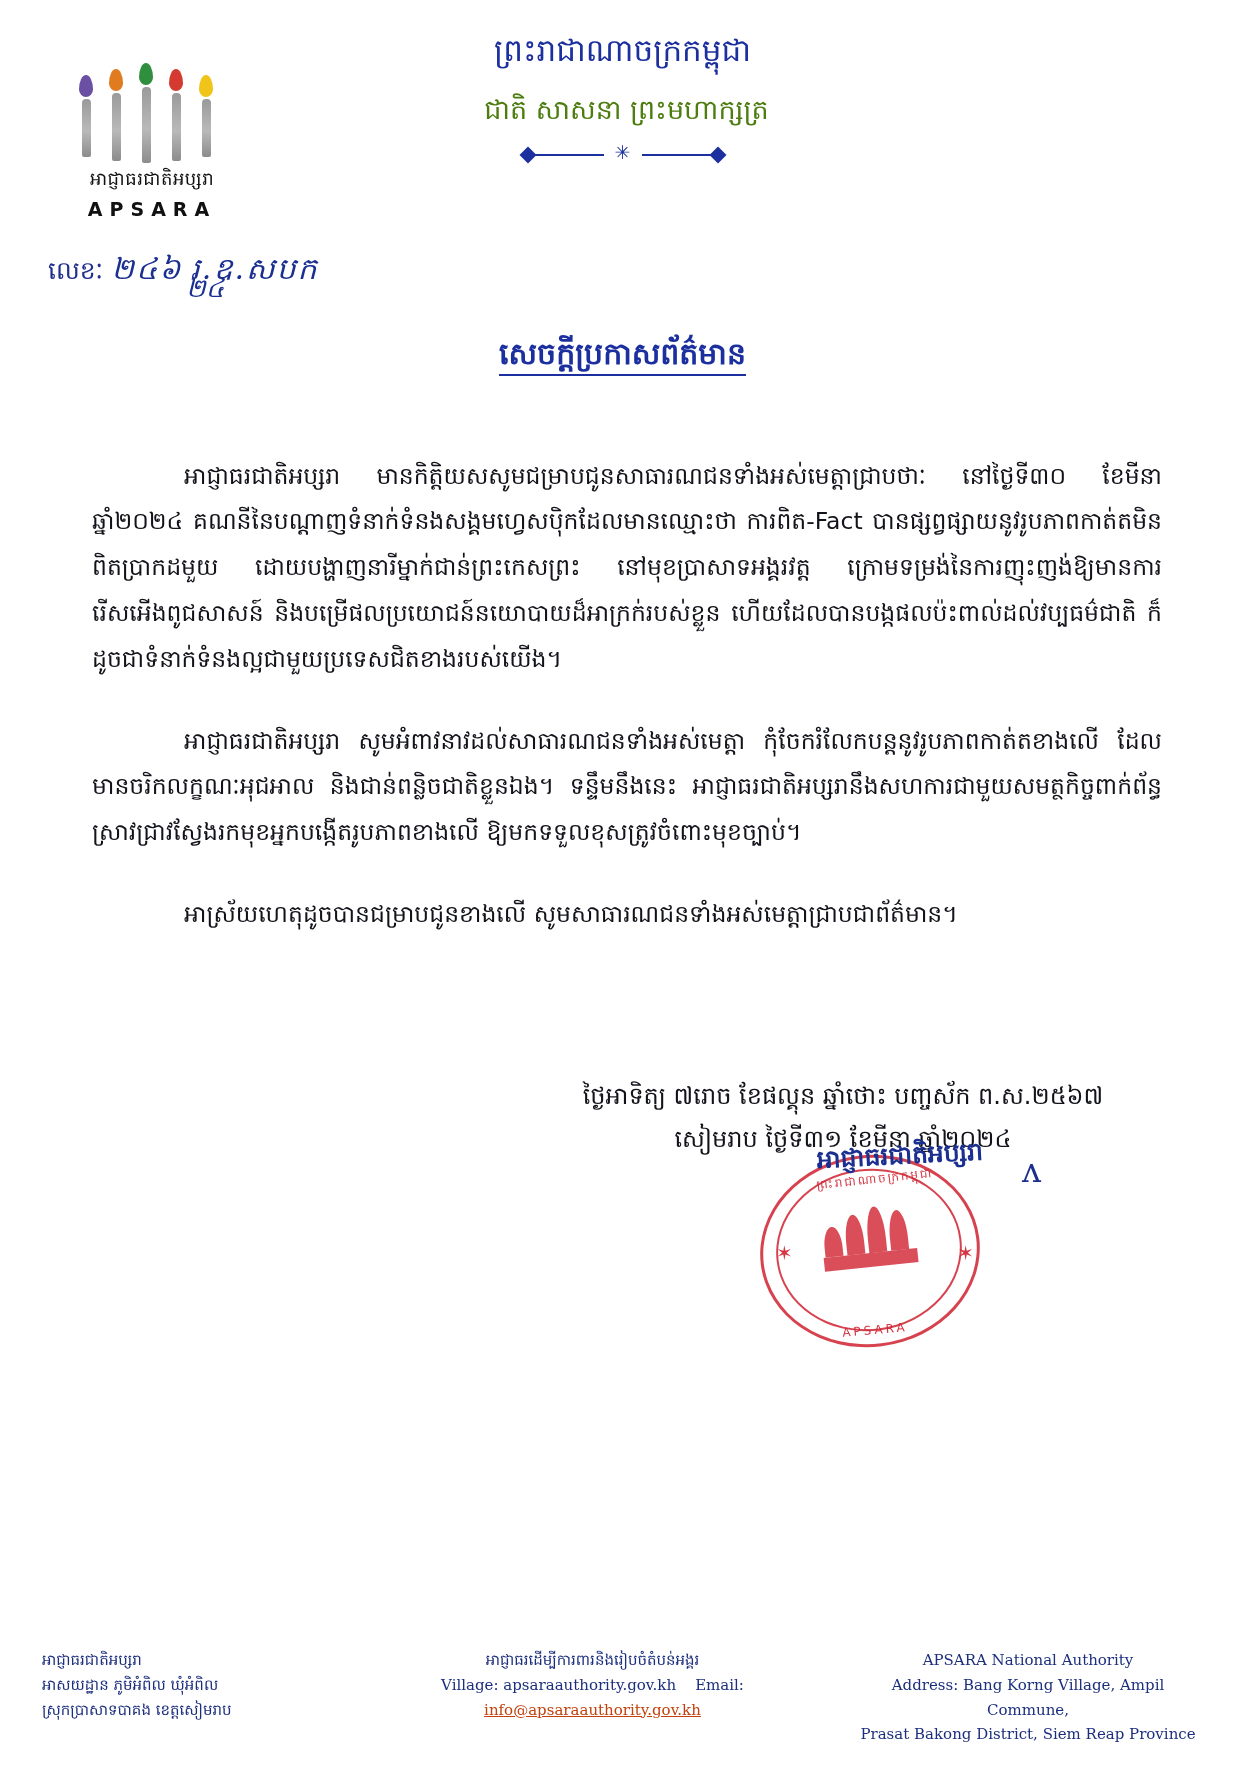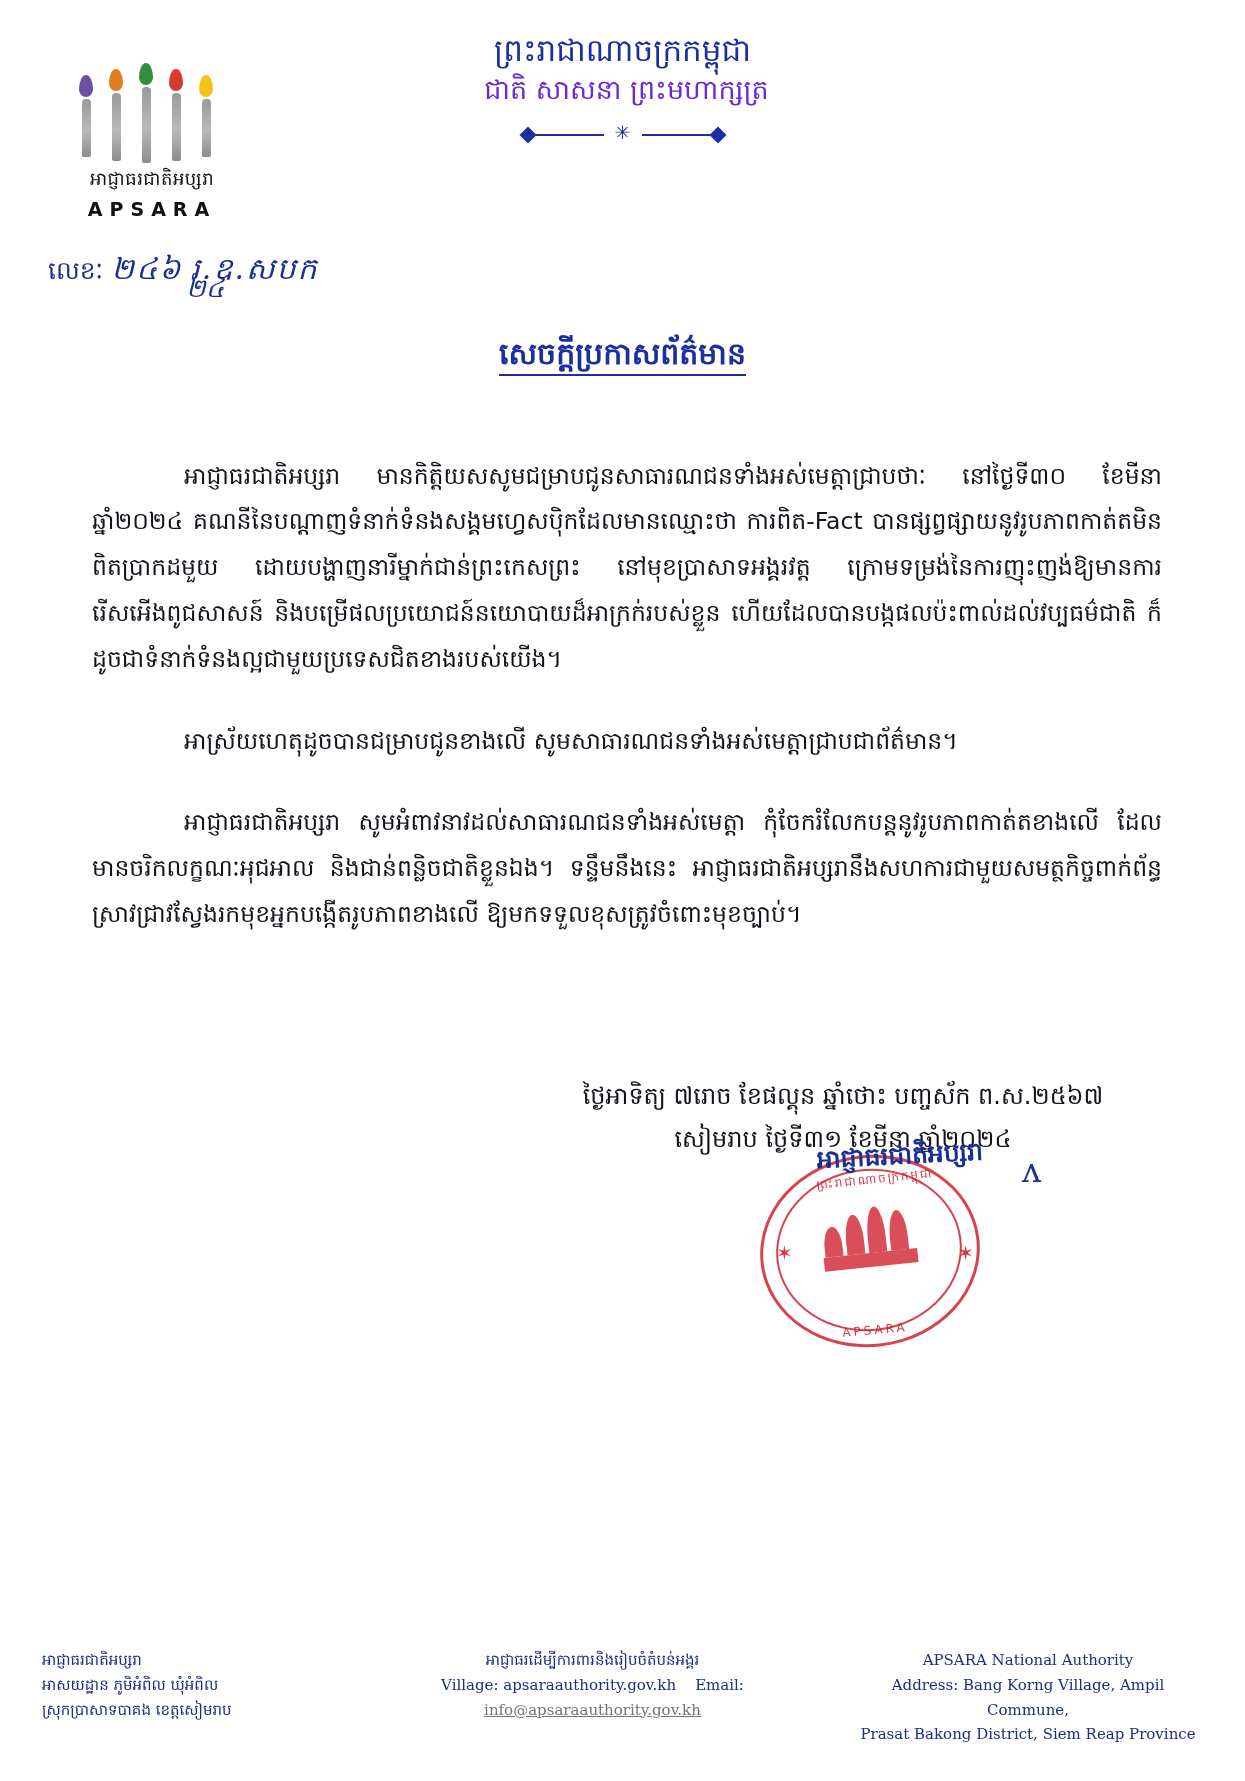--- a/index.html
+++ b/index.html
@@ -110,22 +110,22 @@
     width: 1245px;
     text-align: center;
   }
   .nat-title {
     font-size: 31px;
     color: #1c2f9e;
     line-height: 1.45;
   }
   .nat-sub {
     font-size: 27px;
-    color: #6d28d9;
-    margin-top: 0;
+    color: #4d7c0f;
+    margin-top: 20px;
     padding-left: 8px;
   }
   .divider {
     margin: 12px auto 0 auto;
     width: 210px;
     height: 22px;
     position: relative;
     color: #1c2f9e;
   }
   .divider .bar {
@@ -306,21 +306,21 @@
   }
   .footer-col {
     font-size: 15px;
     line-height: 1.65;
   }
   .footer-left  { width: 290px; text-align: left; }
   .footer-mid   { width: 470px; text-align: center; font-family: "DejaVu Serif", serif; }
   .footer-mid .kh { font-family: "DejaVu Sans", sans-serif; font-size: 15px; }
   .footer-right { width: 350px; text-align: center; font-family: "DejaVu Serif", serif; }
   .footer a, .link {
-    color: #737373;
+    color: #c2410c;
     text-decoration: underline;
   }
 </style>
 </head>
 <body>
 
 <div class="page">
 
   <div class="logo-block">
     <div class="logo-flames">
@@ -367,22 +367,22 @@
       <span class="diamond dr"></span>
     </div>
   </div>
 
   <div class="doc-title">
     <span class="u">សេចក្តីប្រកាសព័ត៌មាន</span>
   </div>
 
   <div class="body-wrap">
     <p class="para indent">អាជ្ញាធរជាតិអប្សរា មានកិត្តិយសសូមជម្រាបជូនសាធារណជនទាំងអស់មេត្តាជ្រាបថាៈ នៅថ្ងៃទី៣០ ខែមីនា ឆ្នាំ២០២៤ គណនីនៃបណ្ដាញទំនាក់ទំនងសង្គមហ្វេសបុិកដែលមានឈ្មោះថា ការពិត-Fact បានផ្សព្វផ្សាយនូវរូបភាពកាត់តមិនពិតប្រាកដមួយ ដោយបង្ហាញនារីម្នាក់ជាន់ព្រះកេសព្រះ នៅមុខប្រាសាទអង្គរវត្ត ក្រោមទម្រង់នៃការញុះញង់ឱ្យមានការរើសអើងពូជសាសន៍ និងបម្រើផលប្រយោជន៍នយោបាយដ៏អាក្រក់របស់ខ្លួន ហើយដែលបានបង្កផលប៉ះពាល់ដល់វប្បធម៌ជាតិ ក៏ដូចជាទំនាក់ទំនងល្អជាមួយប្រទេសជិតខាងរបស់យើង។</p>
+    <p class="para indent">អាជ្ញាធរជាតិអប្សរា សូមអំពាវនាវដល់សាធារណជនទាំងអស់មេត្តា កុំចែករំលែកបន្តនូវរូបភាពកាត់តខាងលើ ដែលមានចរិកលក្ខណៈអុជអាល និងជាន់ពន្លិចជាតិខ្លួនឯង។ ទន្ទឹមនឹងនេះ អាជ្ញាធរជាតិអប្សរានឹងសហការជាមួយសមត្ថកិច្ចពាក់ព័ន្ធស្រាវជ្រាវស្វែងរកមុខអ្នកបង្កើតរូបភាពខាងលើ ឱ្យមកទទួលខុសត្រូវចំពោះមុខច្បាប់។</p>
     <p class="para indent">អាស្រ័យហេតុដូចបានជម្រាបជូនខាងលើ សូមសាធារណជនទាំងអស់មេត្តាជ្រាបជាព័ត៌មាន។</p>
-    <p class="para indent">អាជ្ញាធរជាតិអប្សរា សូមអំពាវនាវដល់សាធារណជនទាំងអស់មេត្តា កុំចែករំលែកបន្តនូវរូបភាពកាត់តខាងលើ ដែលមានចរិកលក្ខណៈអុជអាល និងជាន់ពន្លិចជាតិខ្លួនឯង។ ទន្ទឹមនឹងនេះ អាជ្ញាធរជាតិអប្សរានឹងសហការជាមួយសមត្ថកិច្ចពាក់ព័ន្ធស្រាវជ្រាវស្វែងរកមុខអ្នកបង្កើតរូបភាពខាងលើ ឱ្យមកទទួលខុសត្រូវចំពោះមុខច្បាប់។</p>
   </div>
 
   <div class="sig">
     <div class="l1">ថ្ងៃអាទិត្យ ៧រោច ខែផល្គុន ឆ្នាំថោះ បញ្ចស័ក ព.ស.២៥៦៧</div>
     <div class="l2">សៀមរាប ថ្ងៃទី៣១ ខែមីនា ឆ្នាំ២០២៤</div>
   </div>
 
   <div class="stamp">
     <div class="ring"></div>
     <div class="ring inner"></div>

